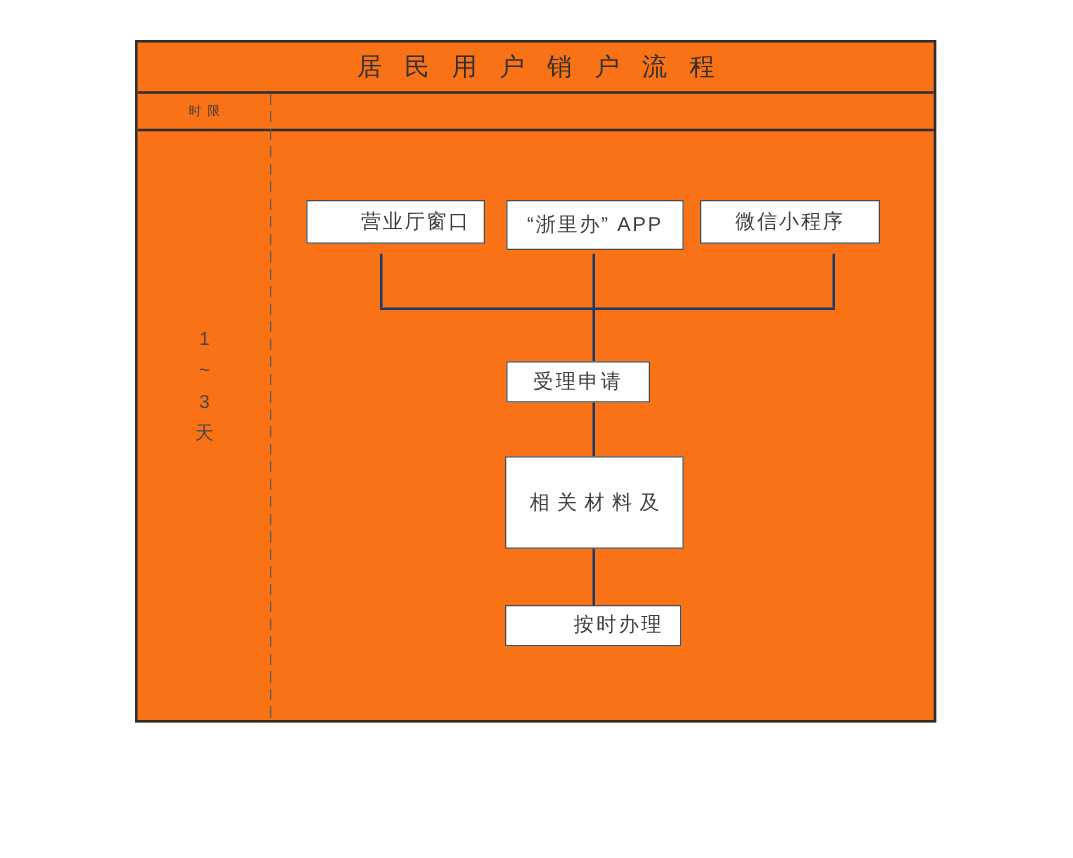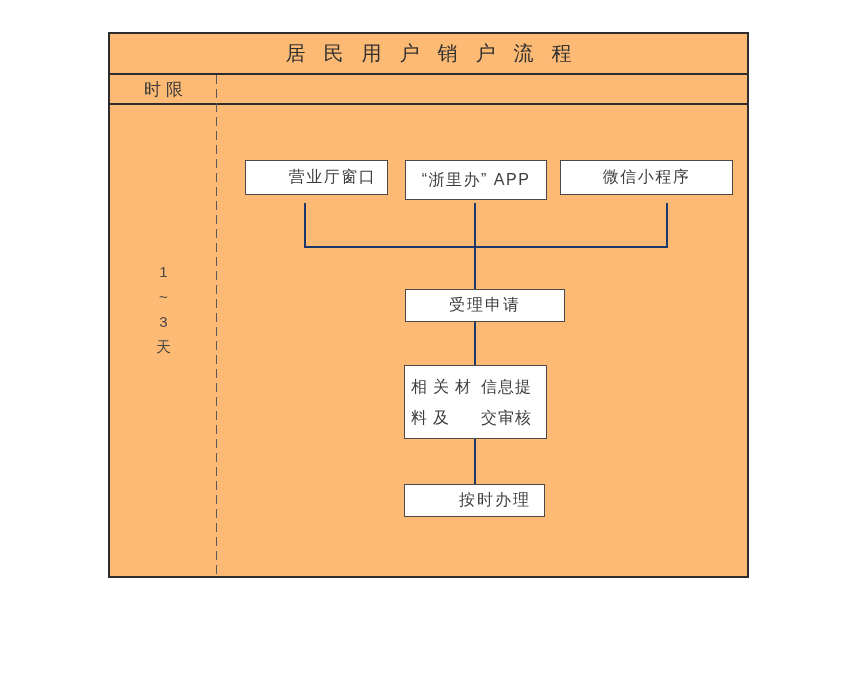--- a/index.html
+++ b/index.html
@@ -16,21 +16,21 @@
     overflow: hidden;
   }
   .sheet {
     position: absolute;
     left: 108px;
     top: 32px;
     width: 641px;
     height: 546px;
     border: 2px solid #2d2d2d;
     box-sizing: border-box;
-    background: #fdba74;
+    background: #f97316;
   }
   .title-row {
     position: absolute;
     left: 0; top: 0; right: 0;
     height: 39px;
     border-bottom: 2px solid #2d2d2d;
     display: flex;
     align-items: center;
     justify-content: center;
   }
@@ -46,21 +46,21 @@
     left: 0; top: 41px; right: 0;
     height: 28px;
     border-bottom: 2px solid #2d2d2d;
     display: flex;
   }
   .header-cell-left {
     width: 107px;
     display: flex;
     align-items: center;
     justify-content: center;
-    font-size: 17px;
+    font-size: 10px;
     letter-spacing: 5px;
     padding-left: 5px;
     box-sizing: border-box;
     color: #3b3b3b;
   }
   .header-cell-right {
     flex: 1;
     display: flex;
     align-items: center;
     justify-content: center;
@@ -101,22 +101,22 @@
     background: #ffffff;
     display: flex;
     align-items: center;
     justify-content: center;
     font-size: 16px;
     color: #3d3d3d;
     letter-spacing: 1.5px;
   }
   .node-channel-1 { left: 135px; top: 126px; width: 143px; height: 35px; padding-left: 32px; }
   .node-channel-2 { left: 295px; top: 126px; width: 142px; height: 40px; }
-  .node-channel-3 { left: 450px; top: 126px; width: 173px; height: 35px; }
-  .node-step-accept   { left: 295px; top: 255px; width: 160px; height: 33px; letter-spacing: 2px; text-align: center; }
+  .node-channel-3 { left: 450px; top: 126px; width: 144px; height: 35px; }
+  .node-step-accept   { left: 295px; top: 255px; width: 115px; height: 33px; letter-spacing: 2px; text-align: center; }
   .node-step-materials{ left: 294px; top: 331px; width: 143px; height: 74px; flex-direction: row; }
   .node-step-handle   { left: 294px; top: 450px; width: 141px; height: 33px; letter-spacing: 2px; padding-left: 41px; }
   .materials-line1 { display: block; line-height: 31px; letter-spacing: 6px; padding-left: 6px; }
   .materials-line2 { display: block; line-height: 31px; letter-spacing: 1px; }
   .line {
     position: absolute;
     background: #1b3a6b;
   }
   .line-stub-left   { left: 194px; top: 169px; width: 2px; height: 43px; }
   .line-stub-right  { left: 556px; top: 169px; width: 2px; height: 43px; }
@@ -156,21 +156,20 @@
     <div class="line line-stub-right"></div>
     <div class="line line-center-top"></div>
     <div class="line line-horizontal"></div>
 
     <div class="node node-step-accept">受理申请</div>
 
     <div class="line line-center-mid"></div>
 
     <div class="node node-step-materials">
       <span class="materials-line1">相关材料及</span>
-      <span class="materials-line2">信息提交审核</span>
     </div>
 
     <div class="line line-center-low"></div>
 
     <div class="node node-step-handle">按时办理</div>
 
   </div>
 </div>
 
 </body></html>

